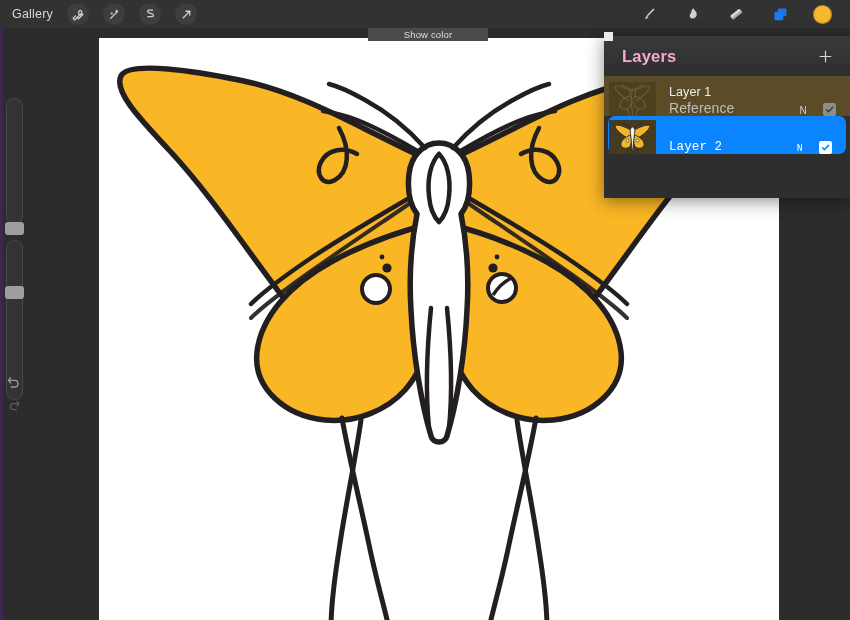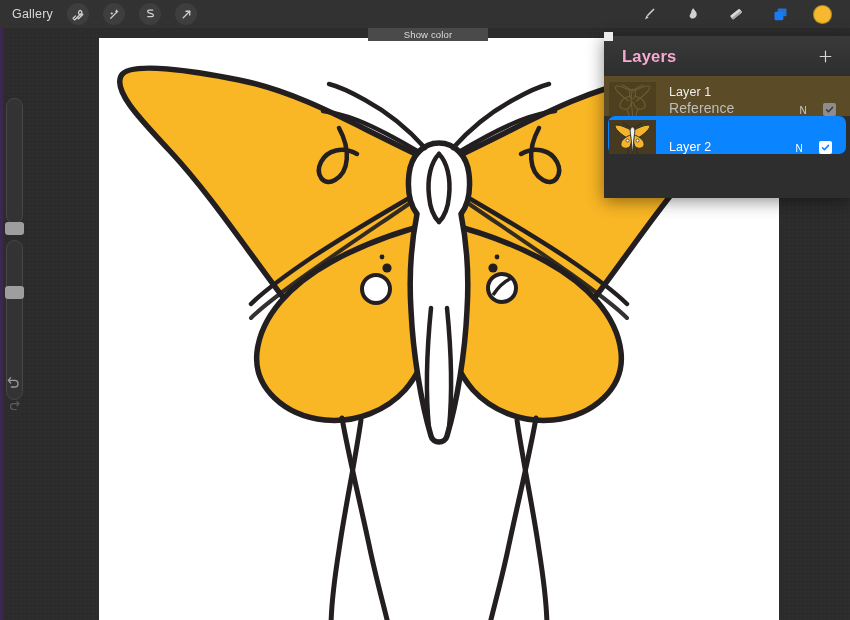--- a/index.html
+++ b/index.html
@@ -151,20 +151,21 @@
     content: ""; position: absolute; inset: 0;
     background: rgba(200,142,22,.30);
     pointer-events: none;
   }
   .layer-row.selected {
     background: #0a84ff;
     border-radius: 7px;
     margin: 0 4px;
     padding-left: 1px;
     height: 38px;
+    font-family: Liberation Mono, monospace;
   }
   .layer-row.bg { background: #2e2e2e; }
   .layer-row.bg::after {
     content: ""; position: absolute; inset: 0;
     background: rgba(200,142,22,.10);
     pointer-events: none;
   }
 
   .thumb {
     position: relative; z-index: 2;

